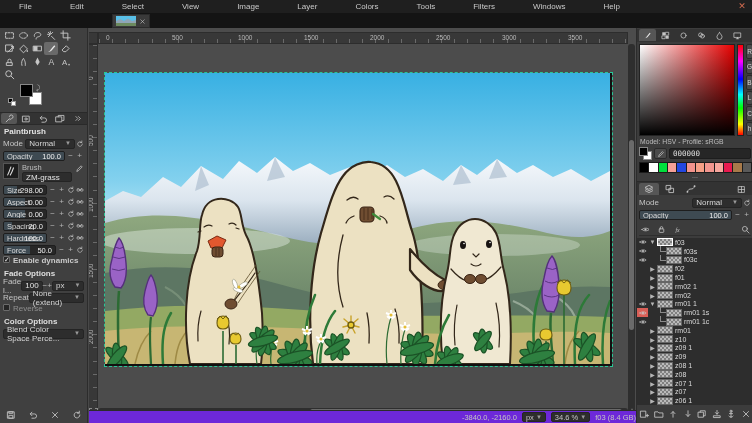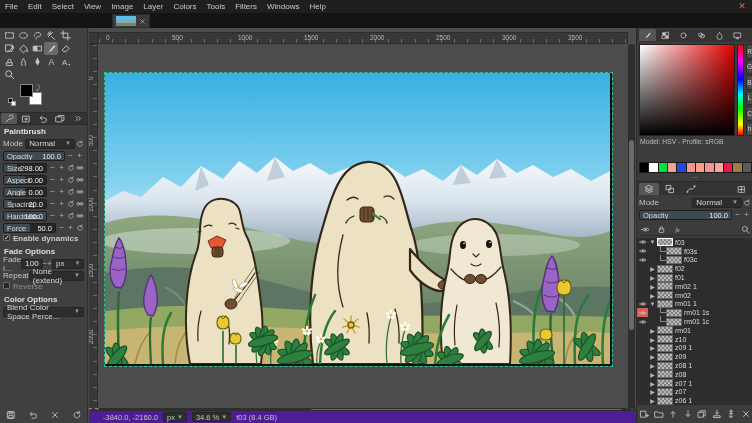--- a/index.html
+++ b/index.html
@@ -2,21 +2,21 @@
 <html><head>
 <meta charset="utf-8">
 <style>
   html,body{margin:0;padding:0;background:#222;}
   *{box-sizing:border-box;}
   #app{position:relative;width:752px;height:423px;background:#484848;overflow:hidden;
        font-family:"Liberation Sans",sans-serif;color:#c9c9c9;-webkit-font-smoothing:antialiased;}
   
   .menubar{position:absolute;left:0;top:0;width:752px;height:13px;background:#1f1f1f;
            display:flex;align-items:center;font-size:8px;color:#c9c9c9;z-index:6;}
-  .menu-item{padding:0 5px;line-height:13px;}
+  .menu-item{padding:0 19px;line-height:13px;}
   .win-title{position:absolute;left:231px;top:0;height:13px;line-height:13px;font-size:8px;
              color:#dcdcdc;white-space:nowrap;pointer-events:none;}
   .win-close{position:absolute;right:4px;top:0;width:12px;height:13px;line-height:13px;text-align:center;
              color:#cf6a4f;font-size:9px;}
   .tabstrip{position:absolute;left:0;top:13px;width:752px;height:15px;background:#141414;z-index:5;}
   .image-tab{position:absolute;left:112px;top:1px;height:14px;background:#3a3a3a;border:1px solid #2a2a2a;
              display:flex;align-items:center;gap:3px;padding:0 3px;}
   
   .left-dock{position:absolute;left:0;top:28px;width:88px;height:395px;background:#404040;
              border-right:1px solid #2c2c2c;font-size:8px;}
@@ -75,22 +75,22 @@
   .ruler-corner{position:absolute;left:-1px;top:4px;width:10px;height:12px;background:#383838;border:1px solid #2d2d2d;z-index:2;}
   .canvas-wrap{position:absolute;left:16px;top:45px;width:507px;height:293px;outline:1px dashed #28c695;background:#111;}
   .canvas-wrap svg{display:block;}
   .vscroll{position:absolute;right:1px;top:16px;width:7px;height:374px;background:#2e2e2e;border-radius:3px;}
   .vscroll .thumb{position:absolute;left:1px;width:5px;top:96px;height:190px;background:#6a6a6a;border-radius:3px;}
   .hscroll{position:absolute;left:9px;bottom:8px;height:7px;width:530px;background:#2e2e2e;border-radius:3px;}
   .hscroll .thumb{position:absolute;top:1px;height:5px;left:212px;right:6px;background:#6a6a6a;border-radius:3px;}
   .qmask{position:absolute;left:0px;bottom:8px;width:9px;height:7px;border:1px dashed #8a8a8a;}
   .navbtn{position:absolute;right:0px;bottom:8px;width:8px;height:7px;color:#aaa;font-size:6px;line-height:7px;text-align:center;}
   
-  .statusbar{position:absolute;left:89px;bottom:0;width:547px;height:13px;background:#4c1d95;border-top:1px solid #2c2c2c;
-             display:flex;align-items:center;font-size:7.5px;color:#c3c3c3;gap:5px;padding-left:14px;z-index:4;}
+  .statusbar{position:absolute;left:89px;bottom:0;width:547px;height:13px;background:#6d28d9;border-top:1px solid #2c2c2c;
+             display:flex;align-items:center;font-size:7.5px;color:#c3c3c3;gap:5px;padding-left:14px;z-index:4;justify-content:flex-end;}
   .statusbar .box{background:#2d2d2d;border:1px solid #242424;border-radius:2px;height:10px;display:flex;
                   align-items:center;padding:0 3px;gap:2px;}
   
   .right-dock{position:absolute;left:636px;top:13px;width:116px;height:410px;background:#3c3c3c;
               border-left:1px solid #2c2c2c;font-size:8px;}
   .rdock-tabs{position:absolute;left:0;top:1px;width:116px;height:14px;display:flex;align-items:center;
               justify-content:space-between;padding:0 2px;background:#141414;}
   .rdock-tab{width:12px;height:12px;display:flex;align-items:center;justify-content:center;border-radius:2px;}
   .rdock-tab.active{background:#4a4a4a;}
   .sel-tabs{position:absolute;left:0;top:16px;width:116px;height:13px;display:flex;gap:1px;padding:0 2px;
@@ -379,20 +379,38 @@
             <span class="fill" style="width:100%"></span>
           <span class="slbl">Opacity</span>
           <span class="sval">100.0</span>
           </span>
         <span class="sbtns">
           <span class="sbtn">−</span>
           <span class="sbtn">+</span>
         </span>
       </div>
 
+      <div class="brush-row">
+        <span class="brush-prev">
+          <svg viewBox="0 0 16 16">
+              <path d="M4 13 C6 9 7 6 8 3 M7 13 C9 10 10 7 11 4" stroke="#ddd" stroke-width="1.2" fill="none"></path>
+            </svg>
+        </span>
+        <span class="two-line">
+          <div class="cap">Brush</div>
+          <div class="valbox">ZM-grass</div>
+        </span>
+        <span class="sbtn">
+            <svg class="ic" width="9" height="9" viewBox="0 0 14 14">
+              <g fill="none" stroke="#c6c6c6" stroke-width="1.2" stroke-linecap="round" stroke-linejoin="round">
+                <path d="M3 11 L3.8 8.5 L9.5 2.8 L11.2 4.5 L5.5 10.2 Z"></path>
+              </g>
+            </svg>
+          </span>
+      </div>
 
       <div>
           <div class="slider">
             <span class="track">
               <span class="fill" style="width:30%"></span>
               <span class="slbl">Size</span>
               <span class="sval">298.00</span>
             </span>
             <span class="sbtns">
               <span class="sbtn">−</span>
@@ -1010,20 +1028,34 @@
         <span class="chan-btn">R</span>
         <span class="chan-btn">G</span>
         <span class="chan-btn">B</span>
         <span class="chan-btn">L</span>
         <span class="chan-btn">C</span>
         <span class="chan-btn">h</span>
       </div>
 
     <div class="model-line">Model: HSV - Profile: sRGB</div>
 
+    <div class="hexrow">
+      <span class="minifgbg">
+          <i class="f"></i>
+          <i class="g"></i>
+        </span>
+      <span class="editbtn">
+          <svg class="ic" width="8" height="8" viewBox="0 0 14 14">
+            <g fill="none" stroke="#c6c6c6" stroke-width="1.2" stroke-linecap="round" stroke-linejoin="round">
+              <path d="M3 11 L3.8 8.5 L9.5 2.8 L11.2 4.5 L5.5 10.2 Z"></path>
+            </g>
+          </svg>
+        </span>
+      <input class="hexin" readonly="" value="000000" style="">
+    </div>
 
     <div class="palette">
         <span class="pswatch" style="background: rgb(0, 0, 0);"></span>
         <span class="pswatch" style="background: rgb(255, 255, 255);"></span>
         <span class="pswatch" style="background: rgb(0, 224, 60);"></span>
         <span class="pswatch" style="background: rgb(245, 160, 150);"></span>
         <span class="pswatch" style="background: rgb(35, 71, 224);"></span>
         <span class="pswatch" style="background: rgb(242, 147, 140);"></span>
         <span class="pswatch" style="background: rgb(245, 159, 134);"></span>
         <span class="pswatch" style="background: rgb(242, 150, 143);"></span>

